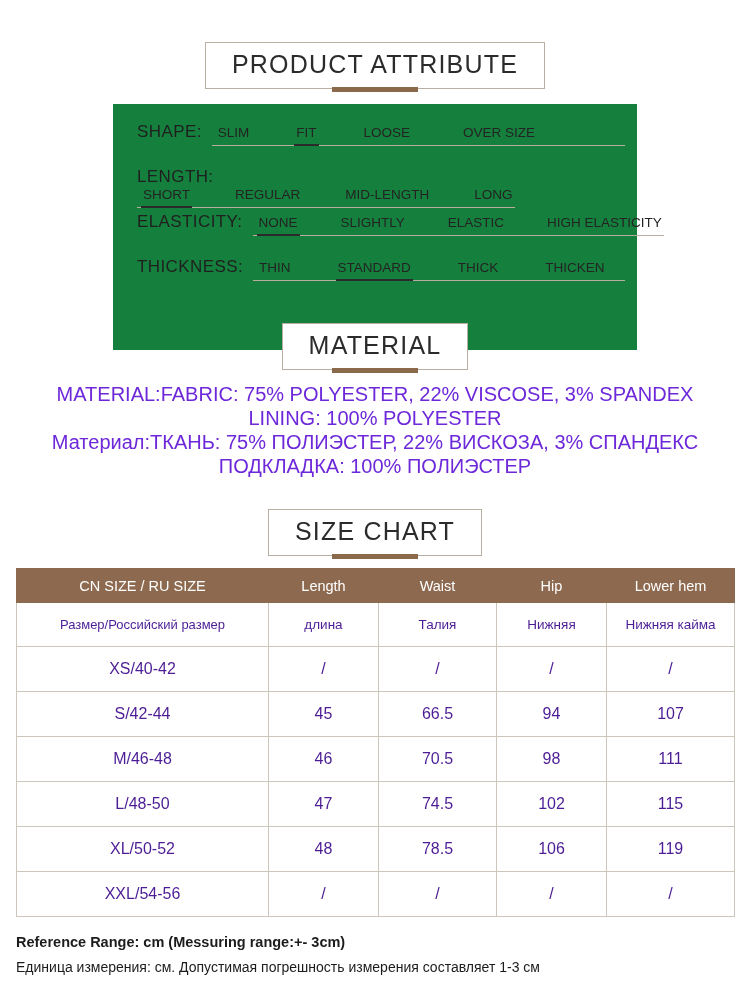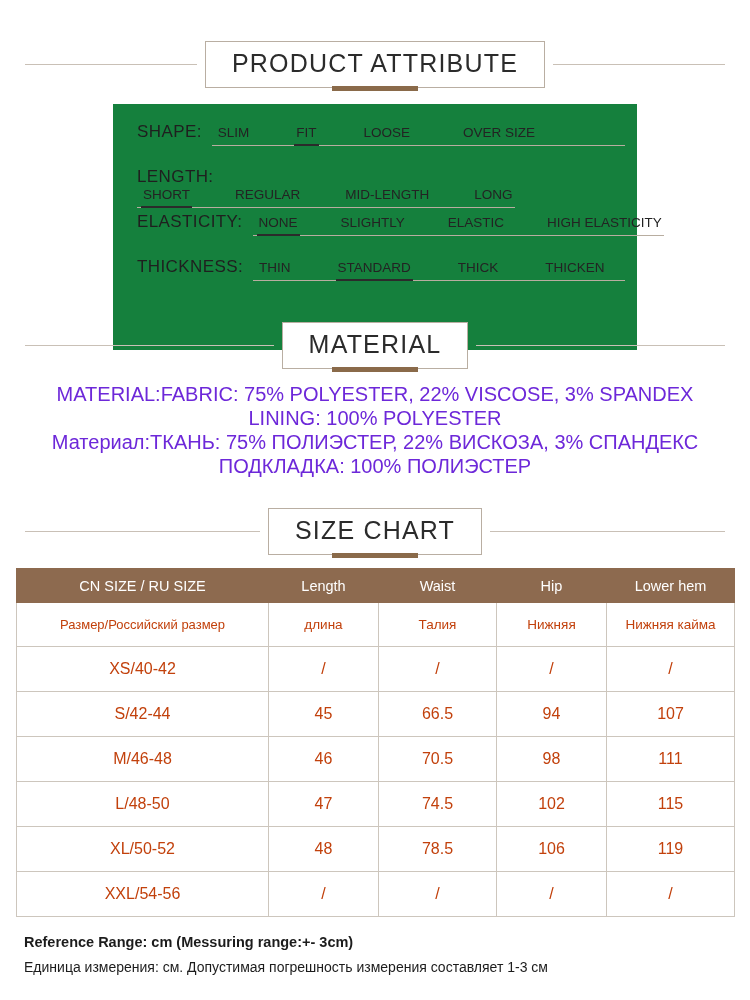--- a/index.html
+++ b/index.html
@@ -17,20 +17,21 @@
   }
 
   
   .sec-head {
     position: relative;
     display: flex;
     align-items: center;
     justify-content: center;
     margin: 0 auto;
     width: 700px;
+    flex-direction: column;
   }
   .sec-head .rule {
     flex: 1 1 auto;
     height: 1px;
     background: #c9c0b6;
   }
   .sec-head .box {
     position: relative;
     border: 1px solid #b9aea2;
     padding: 7px 26px 9px 26px;
@@ -123,21 +124,21 @@
   table.size {
     border-collapse: collapse;
     width: 718px;
     table-layout: fixed;
   }
   table.size th, table.size td {
     border: 1px solid #cdc6bd;
     text-align: center;
     vertical-align: middle;
     font-size: 15px;
-    color: #c2410c;
+    color: #4c1d95;
   }
   table.size thead th {
     background: #8d6a4f;
     color: #ffffff;
     font-weight: 400;
     height: 34px;
     font-size: 14.5px;
     border-color: #8d6a4f;
   }
   table.size tbody tr.sub td {
@@ -148,21 +149,21 @@
   table.size tbody tr.data td {
     height: 45px;
     font-size: 16px;
   }
   table.size td.c0 { font-size: 16px; }
   table.size tbody tr.sub td.c0 { font-size: 13px; }
 
   
   .notes {
     position: absolute;
-    left: 24px; top: 930px;
+    left: 16px; top: 930px;
     width: 720px;
   }
   .notes .n {
     font-size: 14.5px;
     color: #1c1c1c;
     line-height: 25px;
     white-space: nowrap;
     font-weight: bold;
   }
   .notes .n.ru { font-weight: normal; font-size: 14px; }

